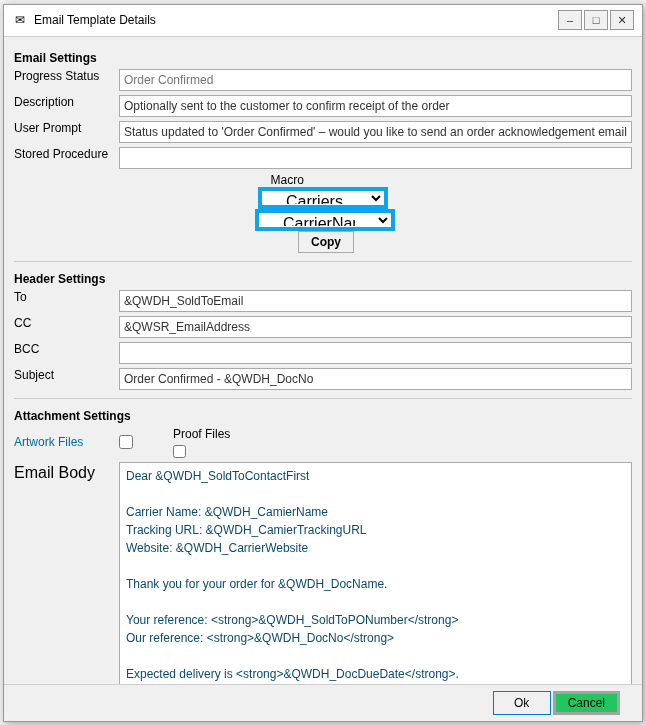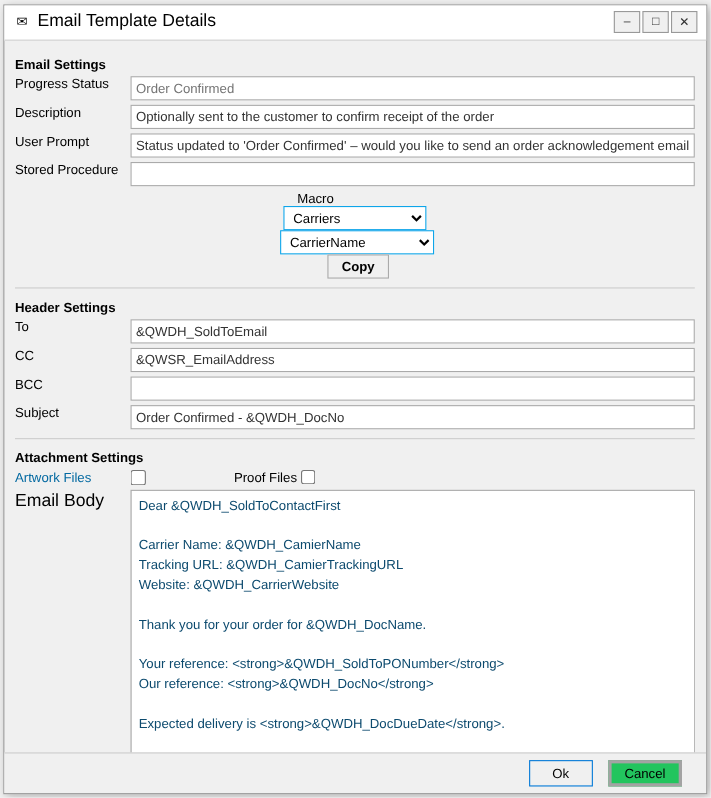--- a/index.html
+++ b/index.html
@@ -38,21 +38,21 @@
       gap: 6px;
     }
     .title-icon {
       width: 16px;
       height: 16px;
       display: flex;
       align-items: center;
       justify-content: center;
     }
     .title-text {
-      font-size: 16px;
+      font-size: 12px;
       font-weight: normal;
       color: #000;
     }
     .title-controls {
       display: flex;
       gap: 2px;
     }
     .title-btn {
       width: 24px;
       height: 20px;
@@ -109,24 +109,24 @@
     }
 
     .macro-row {
       display: flex;
       align-items: center;
       margin-bottom: 4px;
       flex-direction: column;
     }
     .macro-select {
       height: 22px;
-      border: 1px solid #0ea5e9;
+      border: 4px solid #0ea5e9;
       background: #fff;
-      padding: 1px 4px;
-      font-size: 12px;
+      padding: 1px 20px;
+      font-size: 16px;
       font-family: inherit;
       color: #000;
       cursor: pointer;
     }
     .macro-select-1 { width: 130px; }
     .macro-select-2 { width: 140px; margin-left: 4px; }
     .copy-btn {
       height: 22px;
       padding: 0 12px;
       margin-left: 6px;
@@ -154,23 +154,24 @@
       align-items: center;
       gap: 4px;
     }
     .checkbox-group input[type=checkbox] {
       width: 14px;
       height: 14px;
       cursor: pointer;
     }
     .proof-group {
       display: flex;
-      align-items: center;
+      align-items: flex-start;
       gap: 4px;
-      margin-left: 80px;
+      margin-left: 40px;
+      flex-direction: column;
     }
     .check-label {
       font-size: 12px;
       color: #000;
     }
 
     .email-body-container {
       display: flex;
       margin-bottom: 4px;
     }
@@ -193,21 +194,21 @@
       color: #0c4a6e;
       resize: none;
       line-height: 1.5;
     }
 
     .footer {
       display: flex;
       justify-content: flex-end;
       align-items: center;
       padding: 6px 22px;
-      gap: 14px;
+      gap: 2px;
       border-top: 1px solid #ccc;
       background: #f0f0f0;
     }
     .footer-btn {
       height: 24px;
       min-width: 58px;
       padding: 0 12px;
       border: 3px solid #a3a3a3;
       background: #22c55e;
       font-size: 12px;

